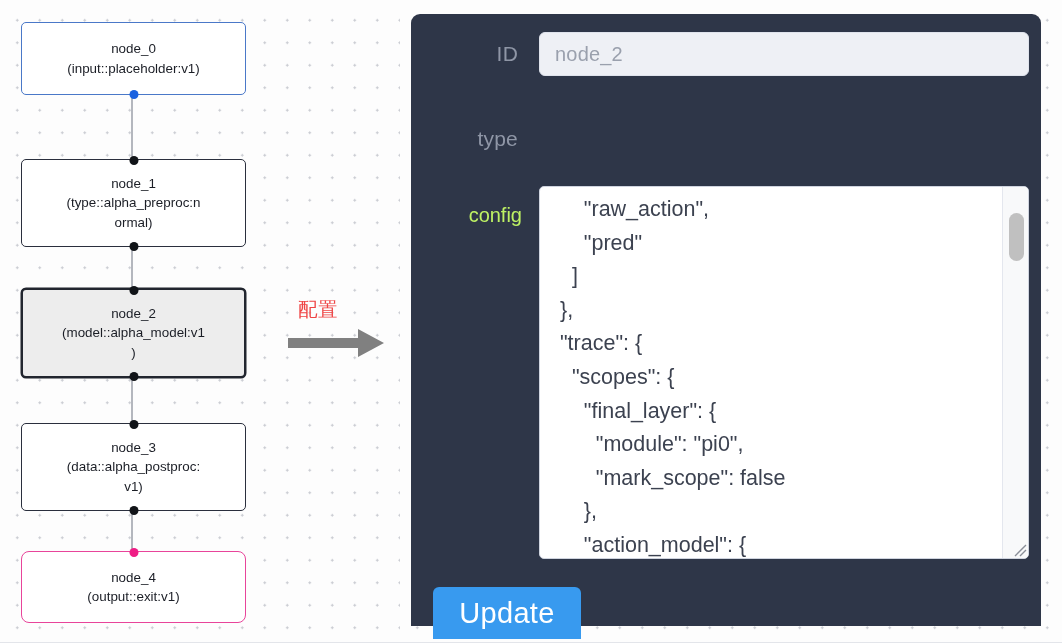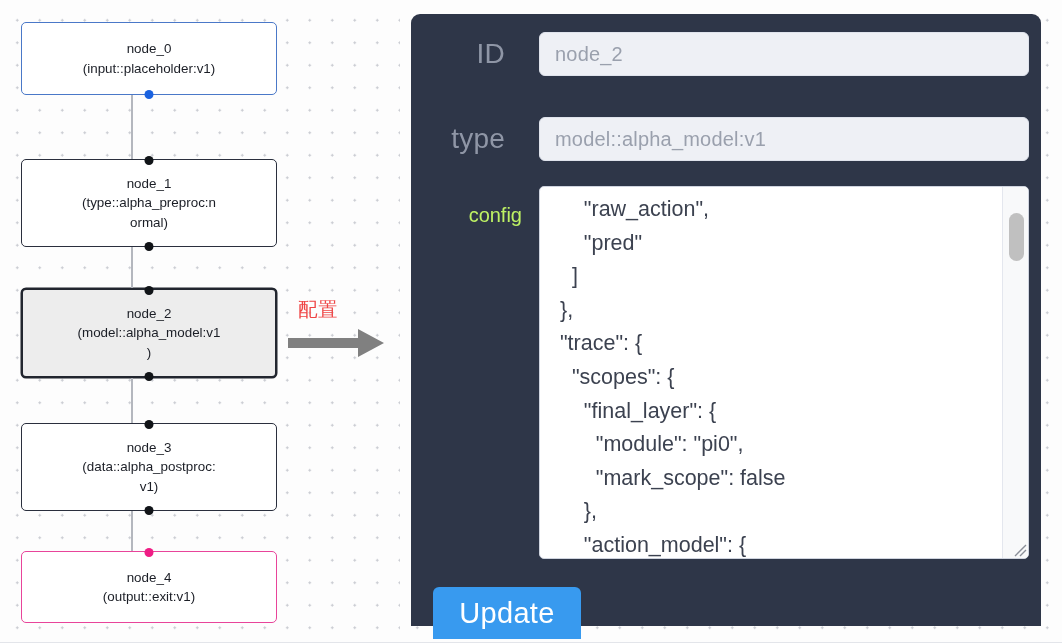--- a/index.html
+++ b/index.html
@@ -44,21 +44,21 @@
     background-image: radial-gradient(#c9cbd1 1.05px, transparent 1.05px);
     background-size: 22.5px 22.5px;
     background-position: 6px 9px;
     overflow: hidden;
   }
 
   
   .node {
     position: absolute;
     left: 21px;
-    width: 256px;
+    width: 225px;
     background: #ffffff;
     border: 1.6px solid #2a2f3d;
     border-radius: 5px;
     display: flex;
     align-items: center;
     justify-content: center;
     text-align: center;
     color: #1b1e26;
     font-size: 13.4px;
     line-height: 19.5px;
@@ -138,23 +138,23 @@
     align-items: center;
     left: 0;
     width: 100%;
   }
   #row-id   { top: 18px;  height: 44px; }
   #row-type { top: 103px; height: 44px; }
 
   .field-label {
     width: 128px;
     text-align: right;
-    padding-right: 34px;
+    padding-right: 21px;
     color: #8f96a6;
-    font-size: 28px;
+    font-size: 21px;
     letter-spacing: 0.2px;
   }
   .field-input {
     flex: 1;
     margin-right: 12px;
     height: 44px;
     background: #eef0f5;
     border: 1px solid #dfe3ec;
     border-radius: 6px;
     display: flex;
@@ -296,21 +296,21 @@
     </div>
 
     <div class="node" id="node-3" style="top: 423px; height: 88px;">
       <span>node_3
 (data::alpha_postproc:
 v1)</span>
       <span class="handle top"></span>
       <span class="handle bottom"></span>
     </div>
 
-    <div class="node output-node" id="node-4" style="top: 551px; height: 72px;">
+    <div class="node output-node" id="node-4" style="top: 551px; height: 72px; border-radius: 8px;">
       <span>node_4
 (output::exit:v1)</span>
       <span class="handle top pink"></span>
     </div>
   </div>
 
   <div id="canvas-right"></div>
 
   <div id="arrow-group">
     <div id="arrow-label">配置</div>
@@ -321,21 +321,20 @@
 
   <div id="panel">
 
     <div class="field-row" id="row-id">
       <div class="field-label">ID</div>
       <div class="field-input">node_2</div>
     </div>
 
     <div class="field-row" id="row-type">
       <div class="field-label">type</div>
-      <div class="field-input">model::alpha_model:v1</div>
     </div>
 
     <div id="config-label">config</div>
 
     <div id="config-box">
       <div id="config-text">      "raw_action",
       "pred"
     ]
   },
   "trace": {

